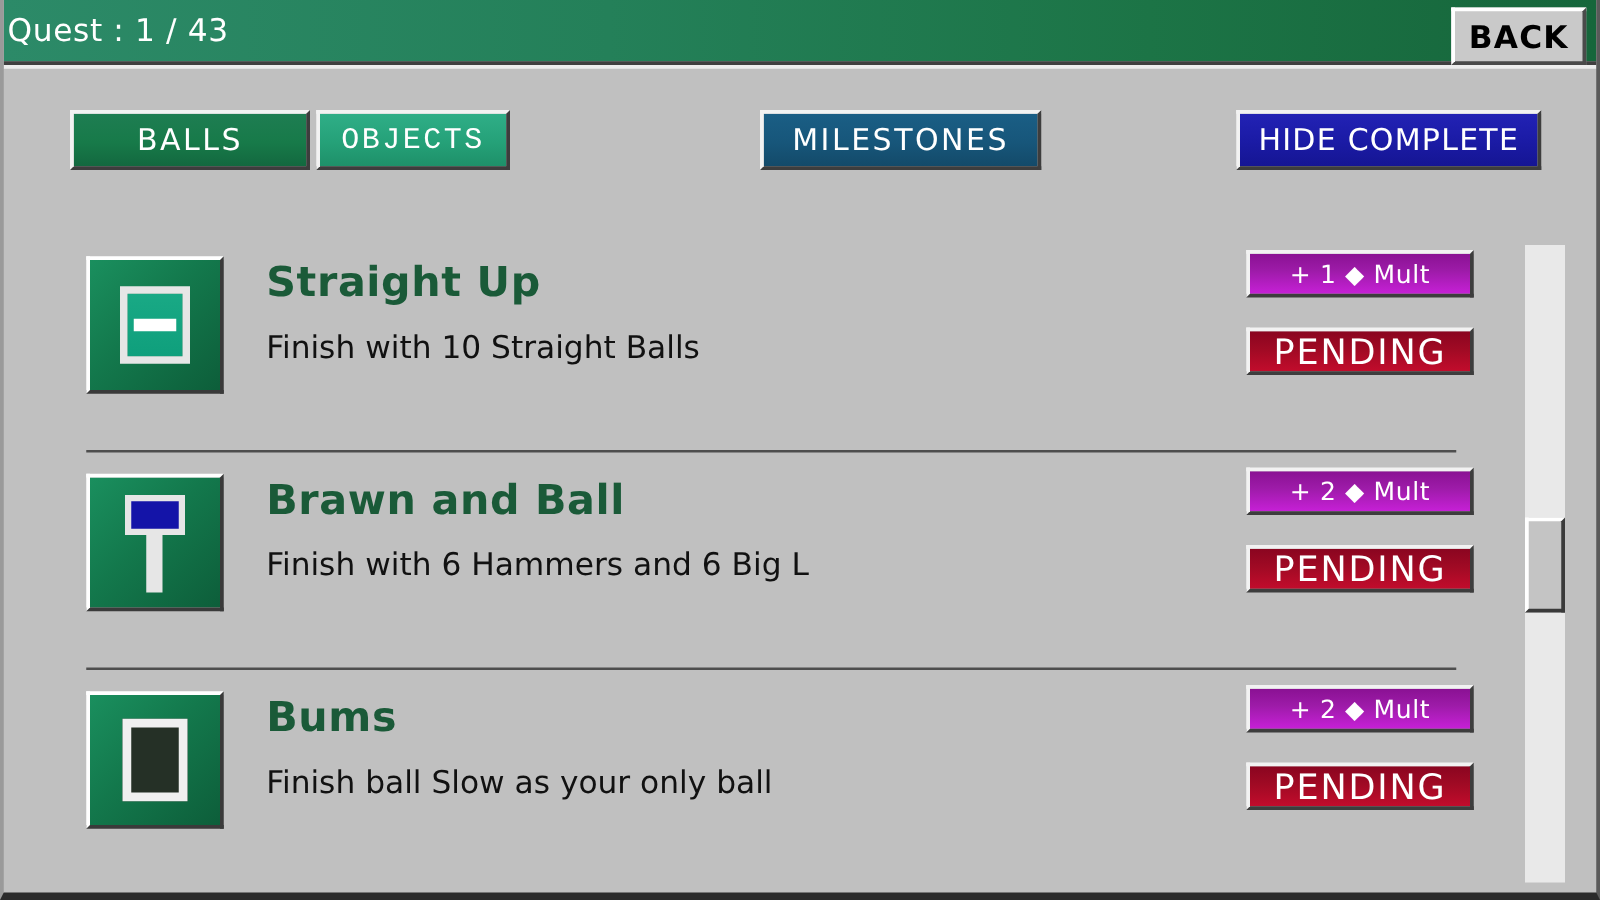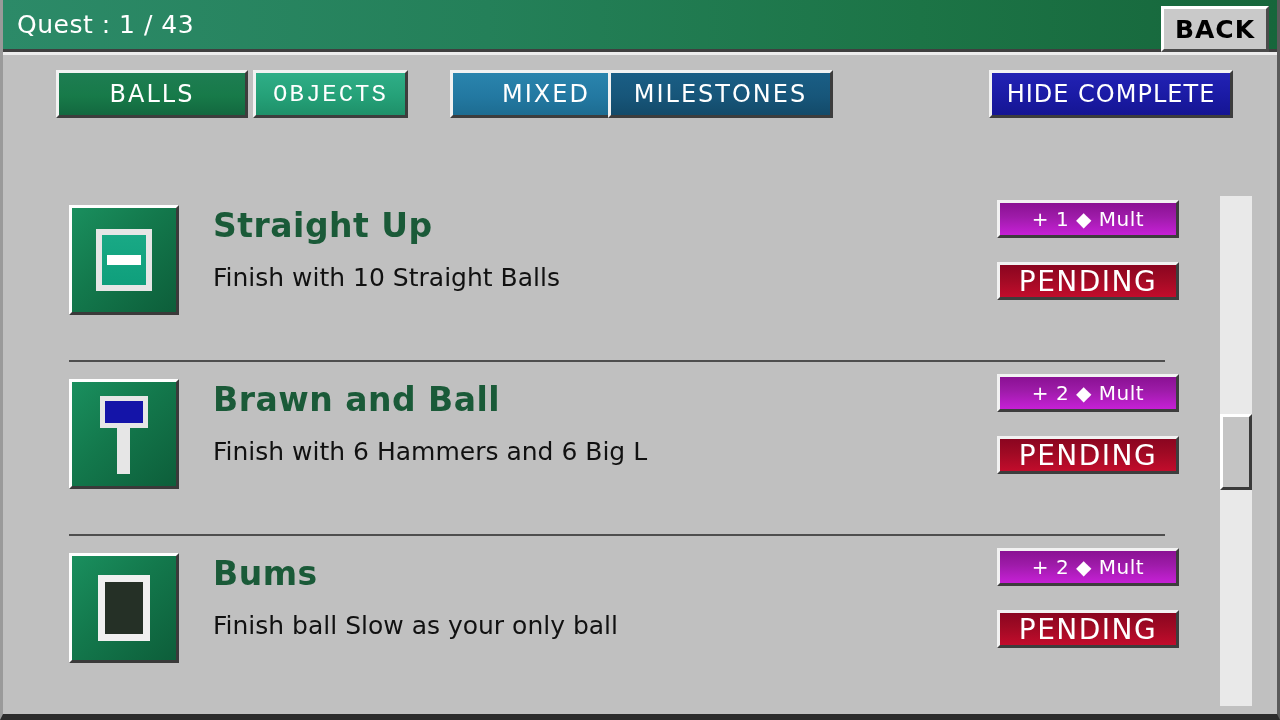--- a/index.html
+++ b/index.html
@@ -41,21 +41,21 @@
     position: absolute;
     left: 0; right: 0; bottom: -6px;
     height: 3px;
     background: #ededed;
   }
 
   #quest-counter {
     color: #ffffff;
     font-size: 25px;
     letter-spacing: 0.5px;
-    padding-left: 14px;
+    padding-left: 3px;
     white-space: nowrap;
     font-family: "DejaVu Sans", sans-serif;
   }
 
   #back-button {
     position: absolute;
     right: 8px;
     top: 6px;
     width: 108px;
     height: 46px;
@@ -70,21 +70,21 @@
     letter-spacing: 1px;
     display: flex;
     align-items: center;
     justify-content: center;
     cursor: pointer;
   }
 
   
   #toolbar {
     position: relative;
-    margin-top: 18px;
+    margin-top: 36px;
     height: 52px;
     padding-left: 31px;
   }
 
   .tab {
     position: absolute;
     top: 0;
     height: 48px;
     border-top: 3px solid #f2f2f2;
     border-left: 3px solid #f2f2f2;
@@ -286,21 +286,20 @@
 <div id="app">
 
   <div id="header">
     <div id="quest-counter">Quest : 1 / 43</div>
     <div id="back-button">BACK</div>
   </div>
 
   <div id="toolbar">
     <div class="tab t0">BALLS</div>
     <div class="tab t1">OBJECTS</div>
-    <div class="tab t2">MIXED</div>
     <div class="tab t3">MILESTONES</div>
     <div id="hide-complete-button">HIDE COMPLETE</div>
   </div>
 
   <div id="quest-list">
 
     <div class="quest-row">
       <div class="quest-icon">
         <div class="glyph-straight">
           <div class="bar"></div>

